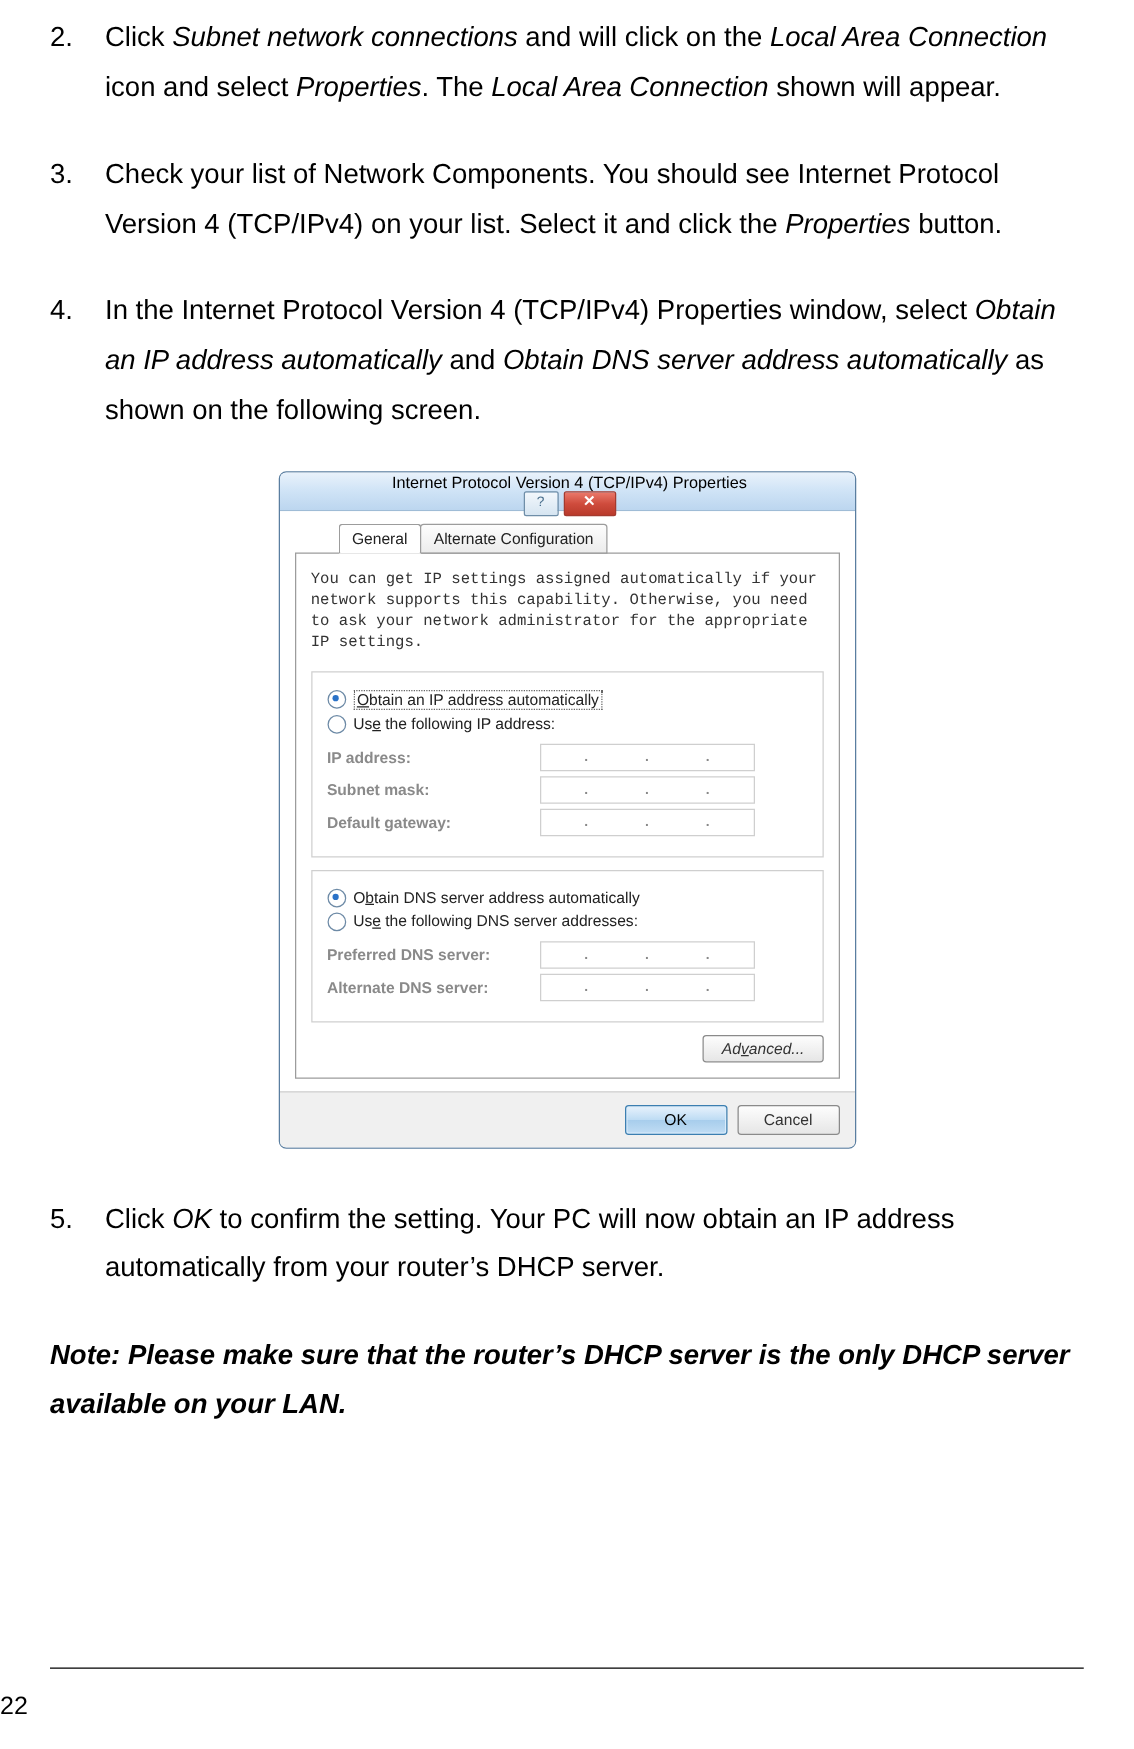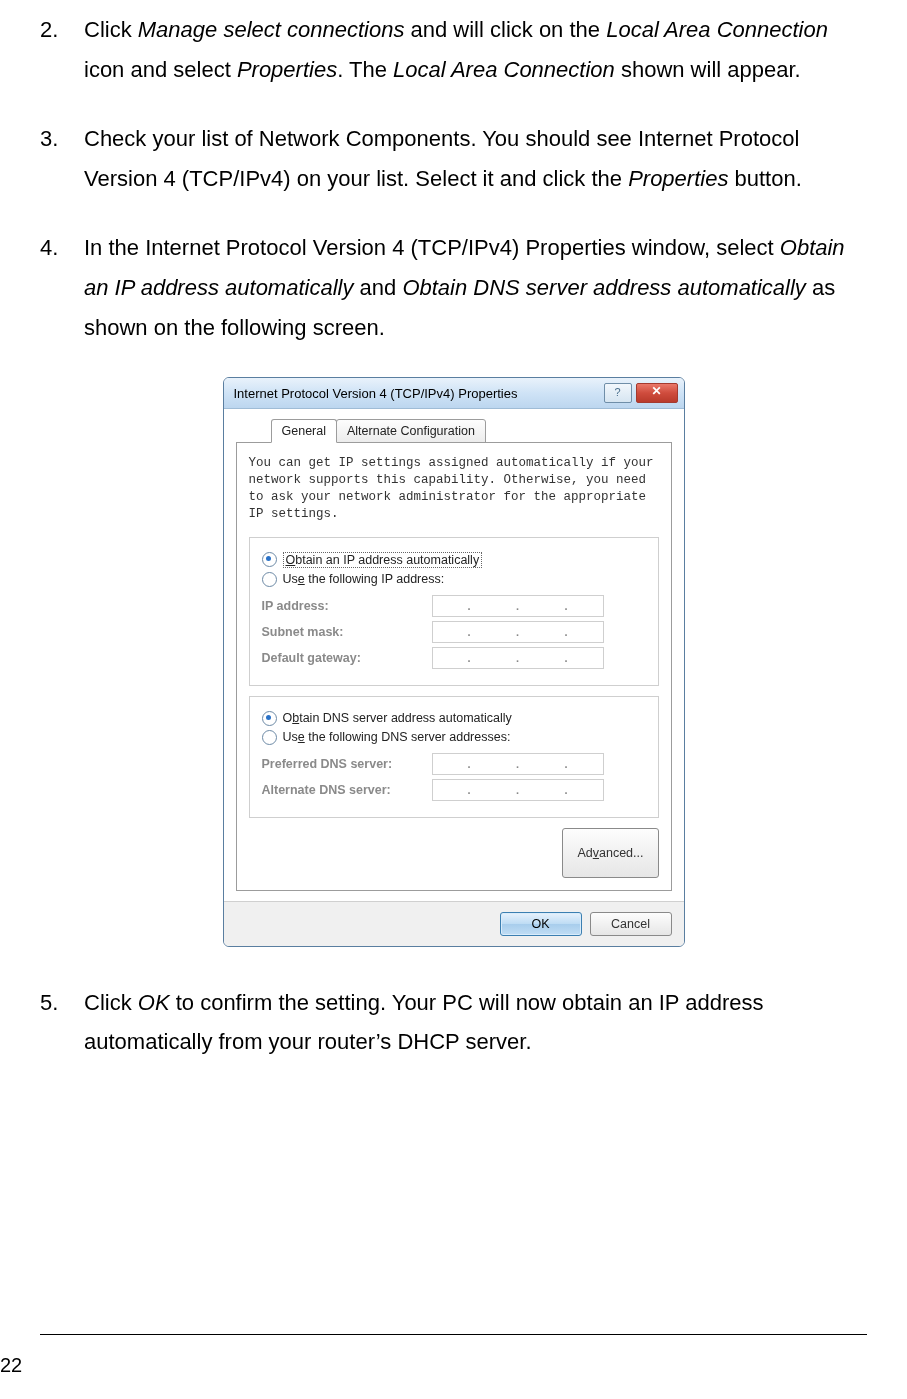--- a/index.html
+++ b/index.html
@@ -70,20 +70,21 @@
     color: #222;
   }
   .dlg-titlebar {
     background: linear-gradient(to bottom, #e9f2fb 0%, #cfe3f6 50%, #bcd6ef 100%);
     border-bottom: 1px solid #9fbcd6;
     display: flex;
     align-items: center;
     justify-content: space-between;
     height: 30px;
     padding: 0 6px 0 10px;
+    flex-direction: column;
   }
   .dlg-title {
     color: #000;
     font-size: 13px;
   }
   .dlg-controls {
     display: flex;
     gap: 4px;
   }
   .help-btn {
@@ -200,25 +201,26 @@
     color: #999;
     font-size: 11px;
   }
   .ipbox span { color: #888; }
   .adv-row {
     display: flex;
     justify-content: flex-end;
     margin-top: 6px;
   }
   .adv-btn {
-    padding: 17px 14px;
+    padding: 3px 14px;
     border: 1px solid #8a8a8a;
     border-radius: 3px;
     background: linear-gradient(to bottom,#fdfdfd,#e6e6e6);
     color: #333;
+    font-style: italic;
   }
   .dlg-footer {
     display: flex;
     justify-content: flex-end;
     gap: 8px;
     padding: 10px 12px;
     background: #f0f0f0;
     border-top: 1px solid #d0d0d0;
   }
   .ok-btn {
@@ -243,21 +245,21 @@
   .underline-letter { text-decoration: underline; }
 </style>
 </head>
 <body>
 
 <div class="page">
 
   <div class="instr">
     <div class="num">2.</div>
     <div class="body">
-      <span>Click </span><span class="italic">Manage select connections</span><span> and will click on the </span><span class="italic">Local Area Connection</span><span> icon and select </span><span class="italic">Properties</span><span>. The </span><span class="italic">Local Area Connection</span><span> shown will appear.</span>
+      <span>Click </span><span class="italic">Subnet network connections</span><span> and will click on the </span><span class="italic">Local Area Connection</span><span> icon and select </span><span class="italic">Properties</span><span>. The </span><span class="italic">Local Area Connection</span><span> shown will appear.</span>
     </div>
   </div>
 
   <div class="instr">
     <div class="num">3.</div>
     <div class="body">
       <span>Check your list of Network Components. You should see Internet Protocol Version 4 (TCP/IPv4) on your list. Select it and click the </span><span class="italic">Properties</span><span> button.</span>
     </div>
   </div>
 
@@ -383,16 +385,17 @@
     </div>
   </div>
 
   <div class="instr">
     <div class="num">5.</div>
     <div class="body">
       <span>Click </span><span class="italic">OK</span><span> to confirm the setting. Your PC will now obtain an IP address automatically from your router’s DHCP server.</span>
     </div>
   </div>
 
+  <div class="note">Note: Please make sure that the router’s DHCP server is the only DHCP server available on your LAN.</div>
 
   <div class="footer-line"></div>
   <div class="page-num">22</div>
 </div>
 
 </body></html>

